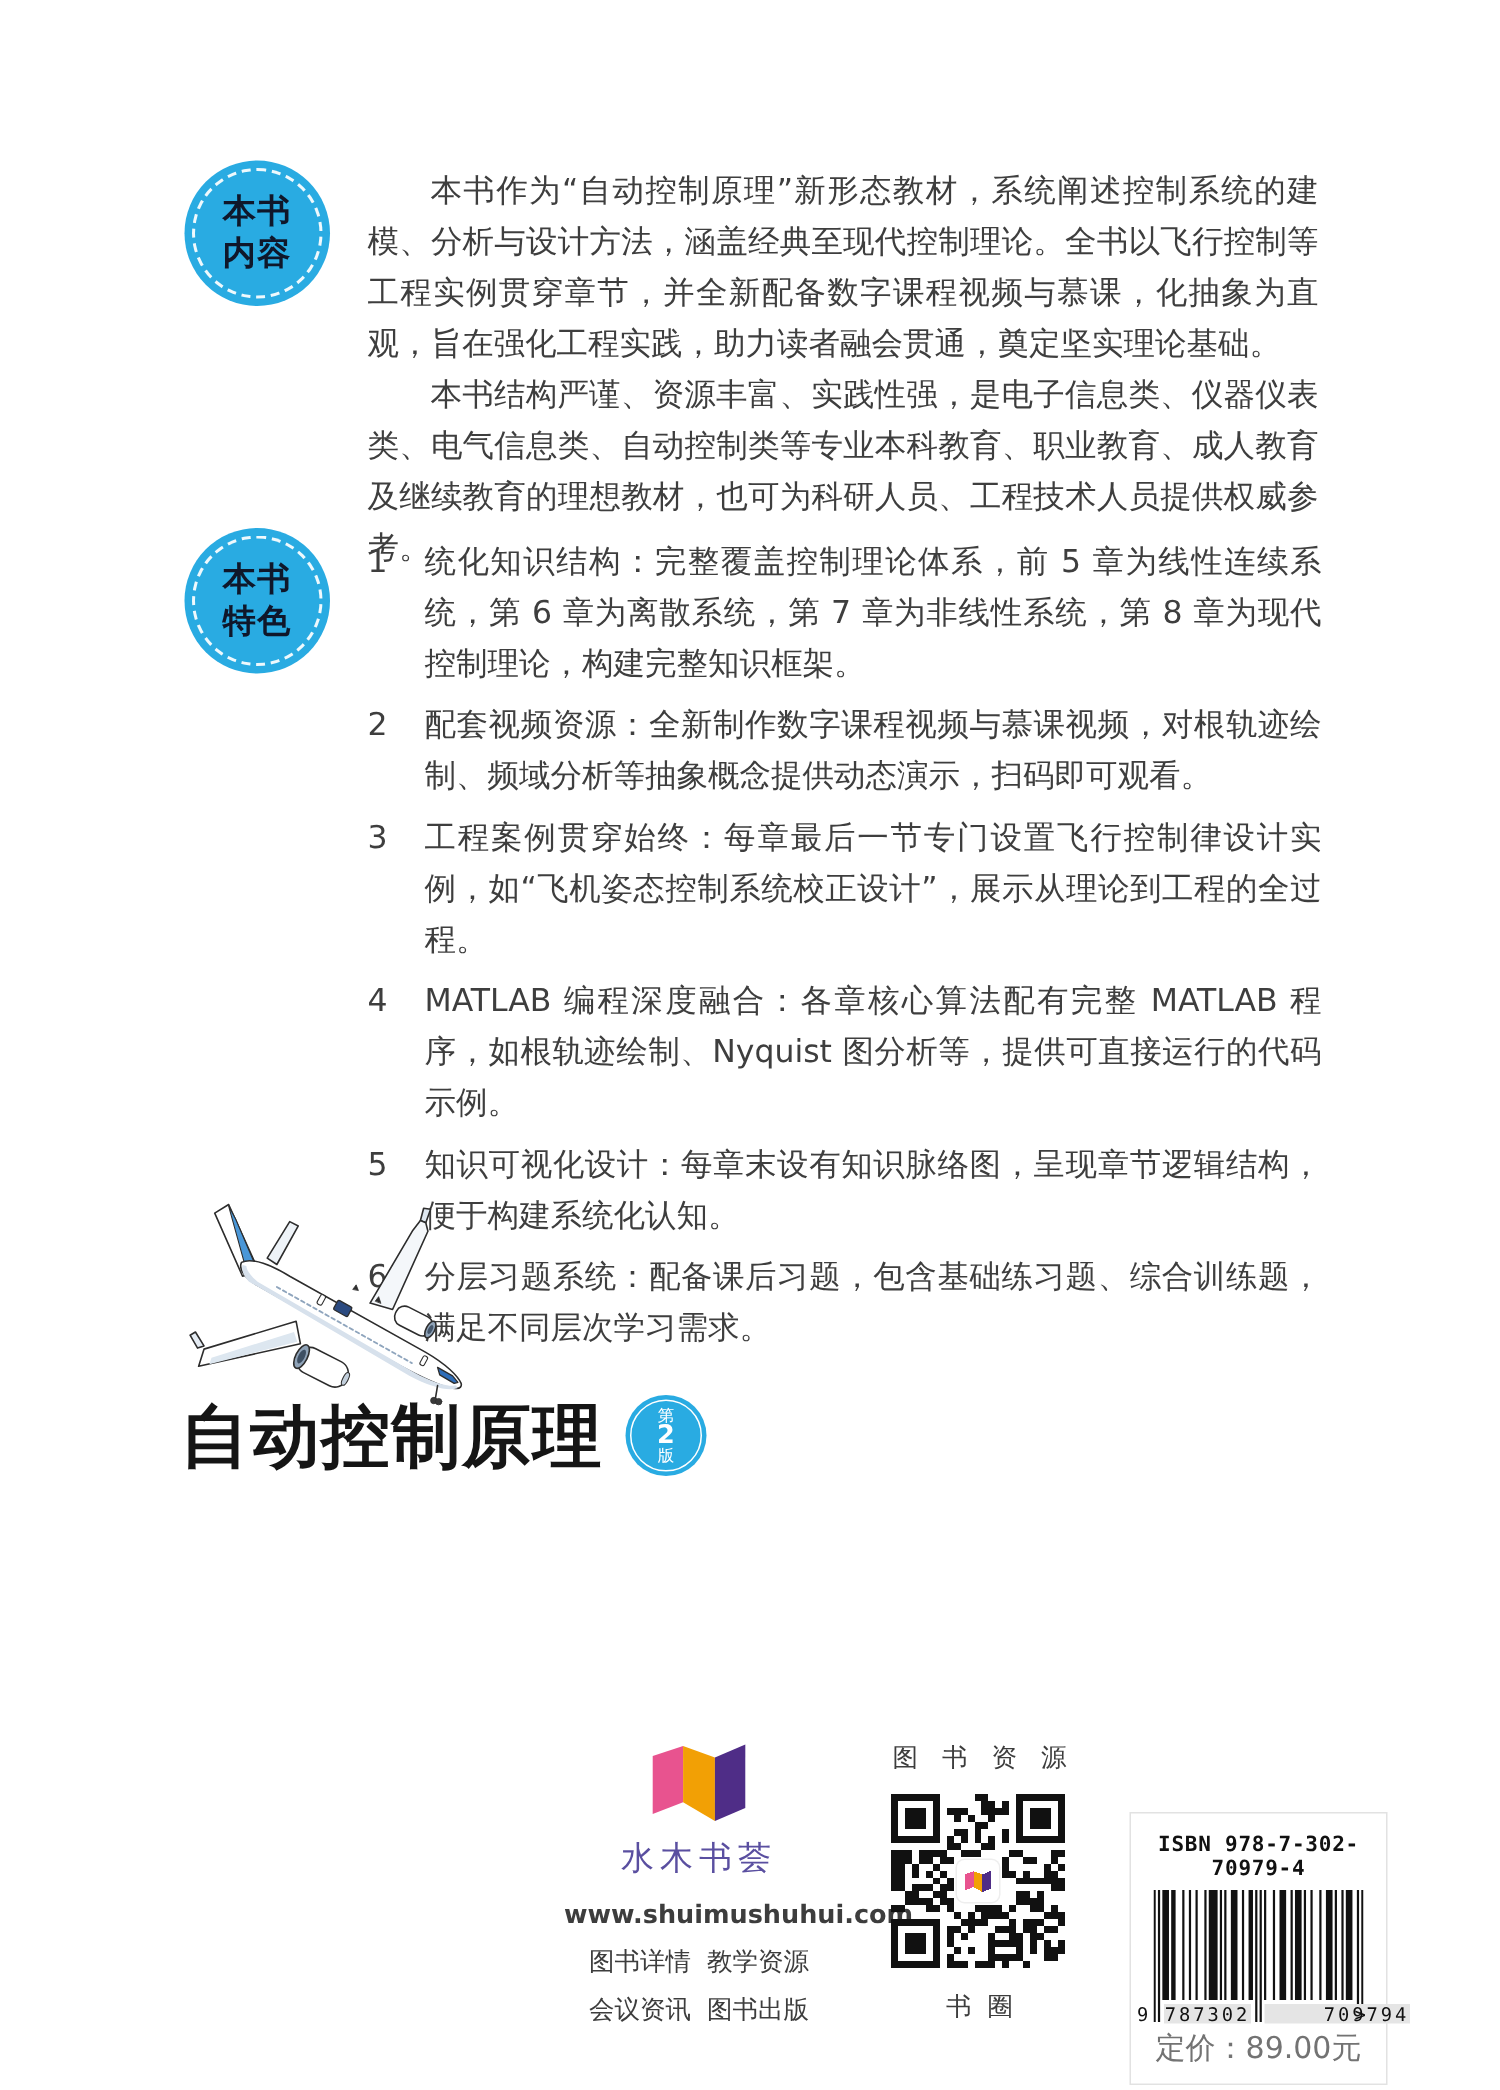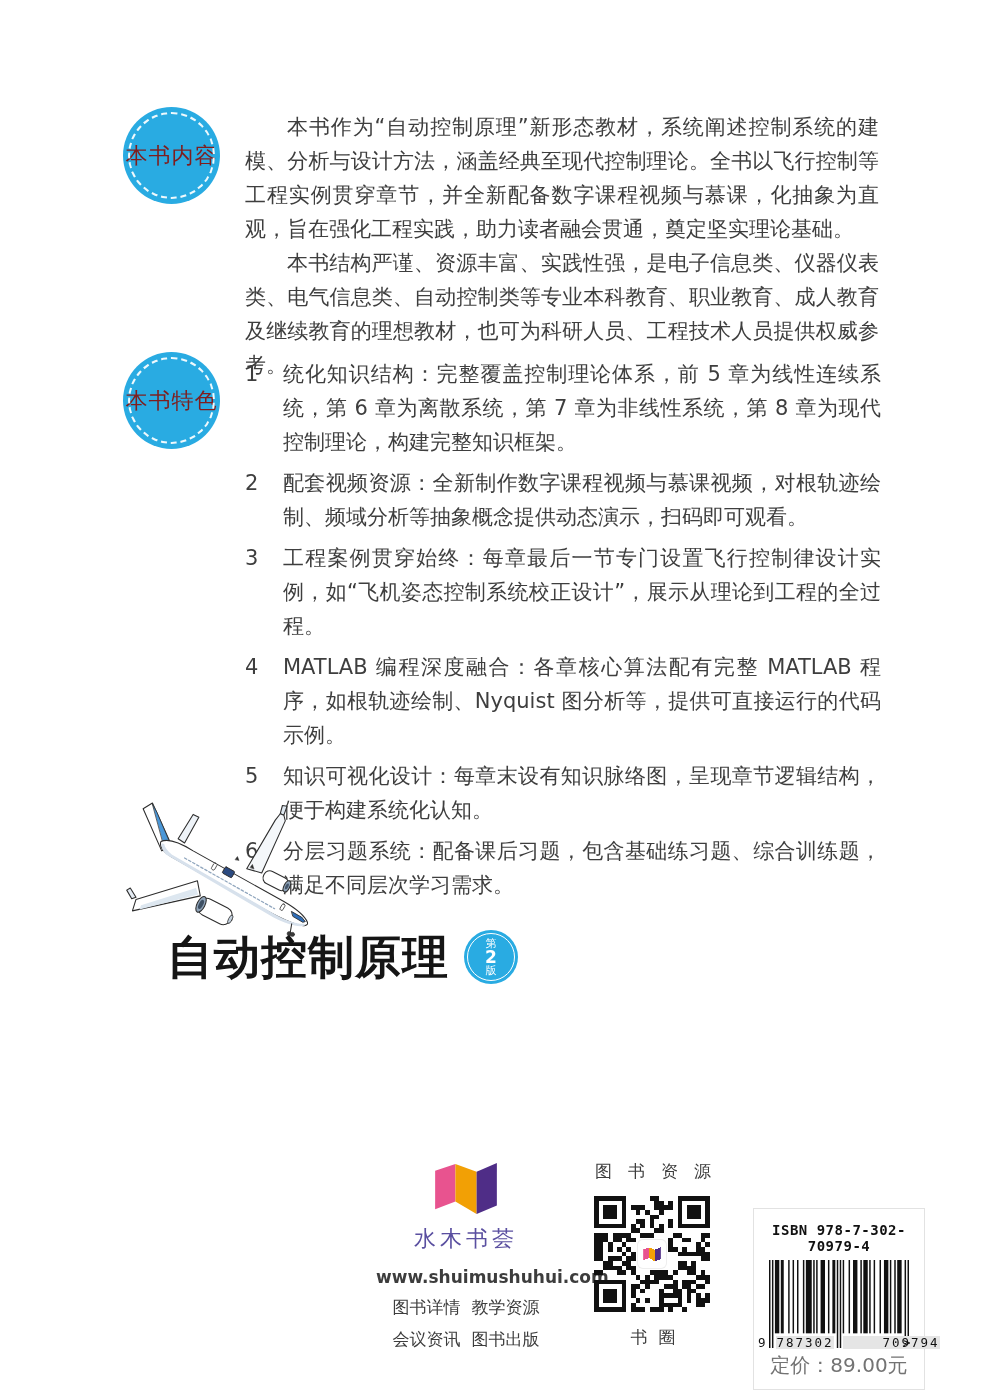--- a/index.html
+++ b/index.html
@@ -1,42 +1,42 @@
 <!DOCTYPE html>
 <html><head>
 <meta charset="utf-8">
 <style>
   html,body{margin:0;padding:0;background:#fff;}
   .page{position:relative;width:1000px;height:1393px;background:#ffffff;overflow:hidden;
         font-family:"DejaVu Sans","Liberation Sans",sans-serif;color:#3e3e3e;}
 
   
   .section-badge{position:absolute;width:97px;height:97px;border-radius:50%;background:#29abe2;
-        color:#7f1d1d;display:flex;align-items:center;justify-content:center;
-        font-weight:normal;font-size:22px;line-height:28px;letter-spacing:1px;}
+        color:#0f172a;display:flex;flex-direction:column;align-items:center;justify-content:center;
+        font-weight:bold;font-size:22px;line-height:28px;letter-spacing:1px;}
   .section-badge::before{content:"";position:absolute;inset:5px;border:2px dashed rgba(255,255,255,.92);
         border-radius:50%;}
 
   
   .intro{position:absolute;left:245px;top:110px;width:634px;font-size:21px;line-height:34px;
         text-align:justify;color:#3e3e3e;}
   .intro p{margin:0;text-indent:2em;}
 
   
   .features{position:absolute;left:245px;top:357px;width:636px;}
   .feature-row{display:flex;margin-bottom:7px;font-size:21px;line-height:34px;}
   .feature-num{flex:0 0 38px;color:#3e3e3e;}
   .feature-text{flex:1;text-align:justify;color:#3e3e3e;}
 
   
   .plane{position:absolute;left:108px;top:793px;width:236px;height:150px;}
 
   
   .title-row{position:absolute;left:120px;top:930px;display:flex;align-items:center;gap:15px;}
-  .book-title{font-size:46px;font-weight:900;color:#151515;letter-spacing:1px;line-height:1;margin-left:47px;}
+  .book-title{font-size:46px;font-weight:900;color:#151515;letter-spacing:1px;line-height:1;}
   .edition-badge{position:relative;width:54px;height:54px;border-radius:50%;background:#29abe2;color:#fff;
         display:flex;flex-direction:column;align-items:center;justify-content:center;}
   .edition-badge::before{content:"";position:absolute;inset:3px;border:1.5px solid #fff;border-radius:50%;}
   .ed-top{font-size:11px;line-height:11px;}
   .ed-num{font-size:17px;line-height:16px;font-weight:bold;}
   .ed-bot{font-size:11px;line-height:12px;}
 
   
   .publisher{position:absolute;left:376px;top:1162px;width:180px;text-align:center;}
   .pub-logo{width:64px;height:54px;display:block;margin:0 auto;}

